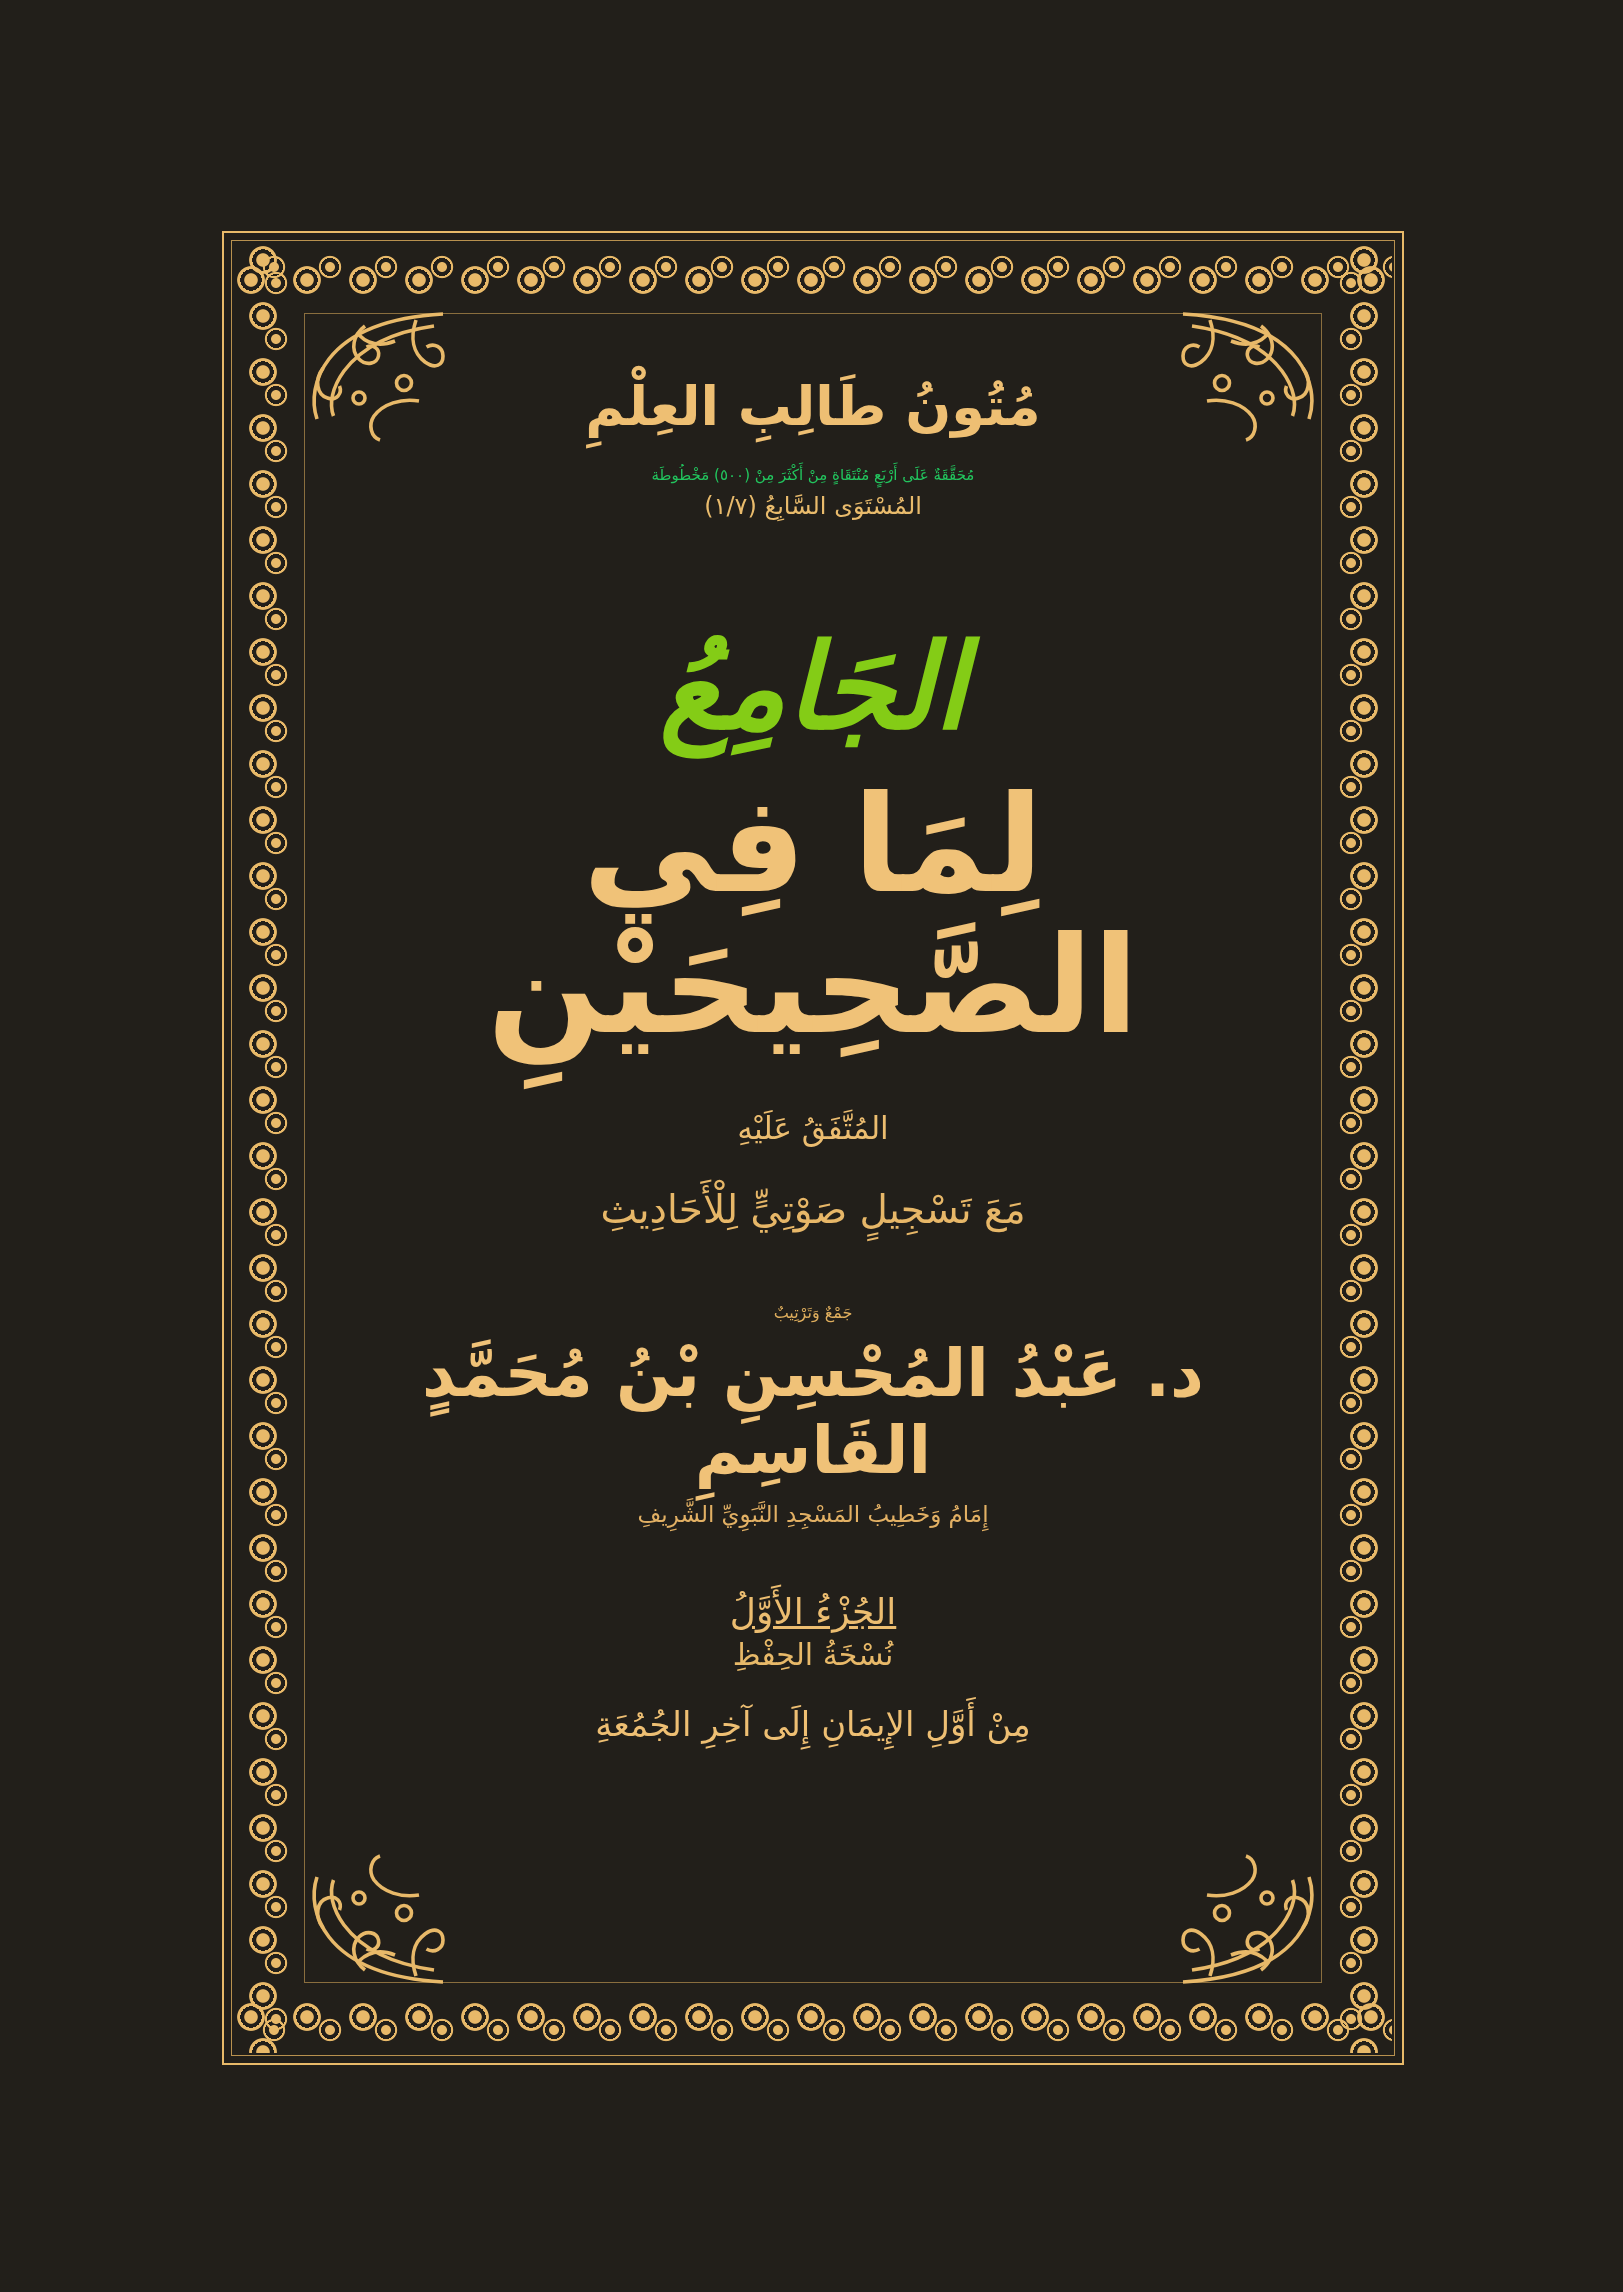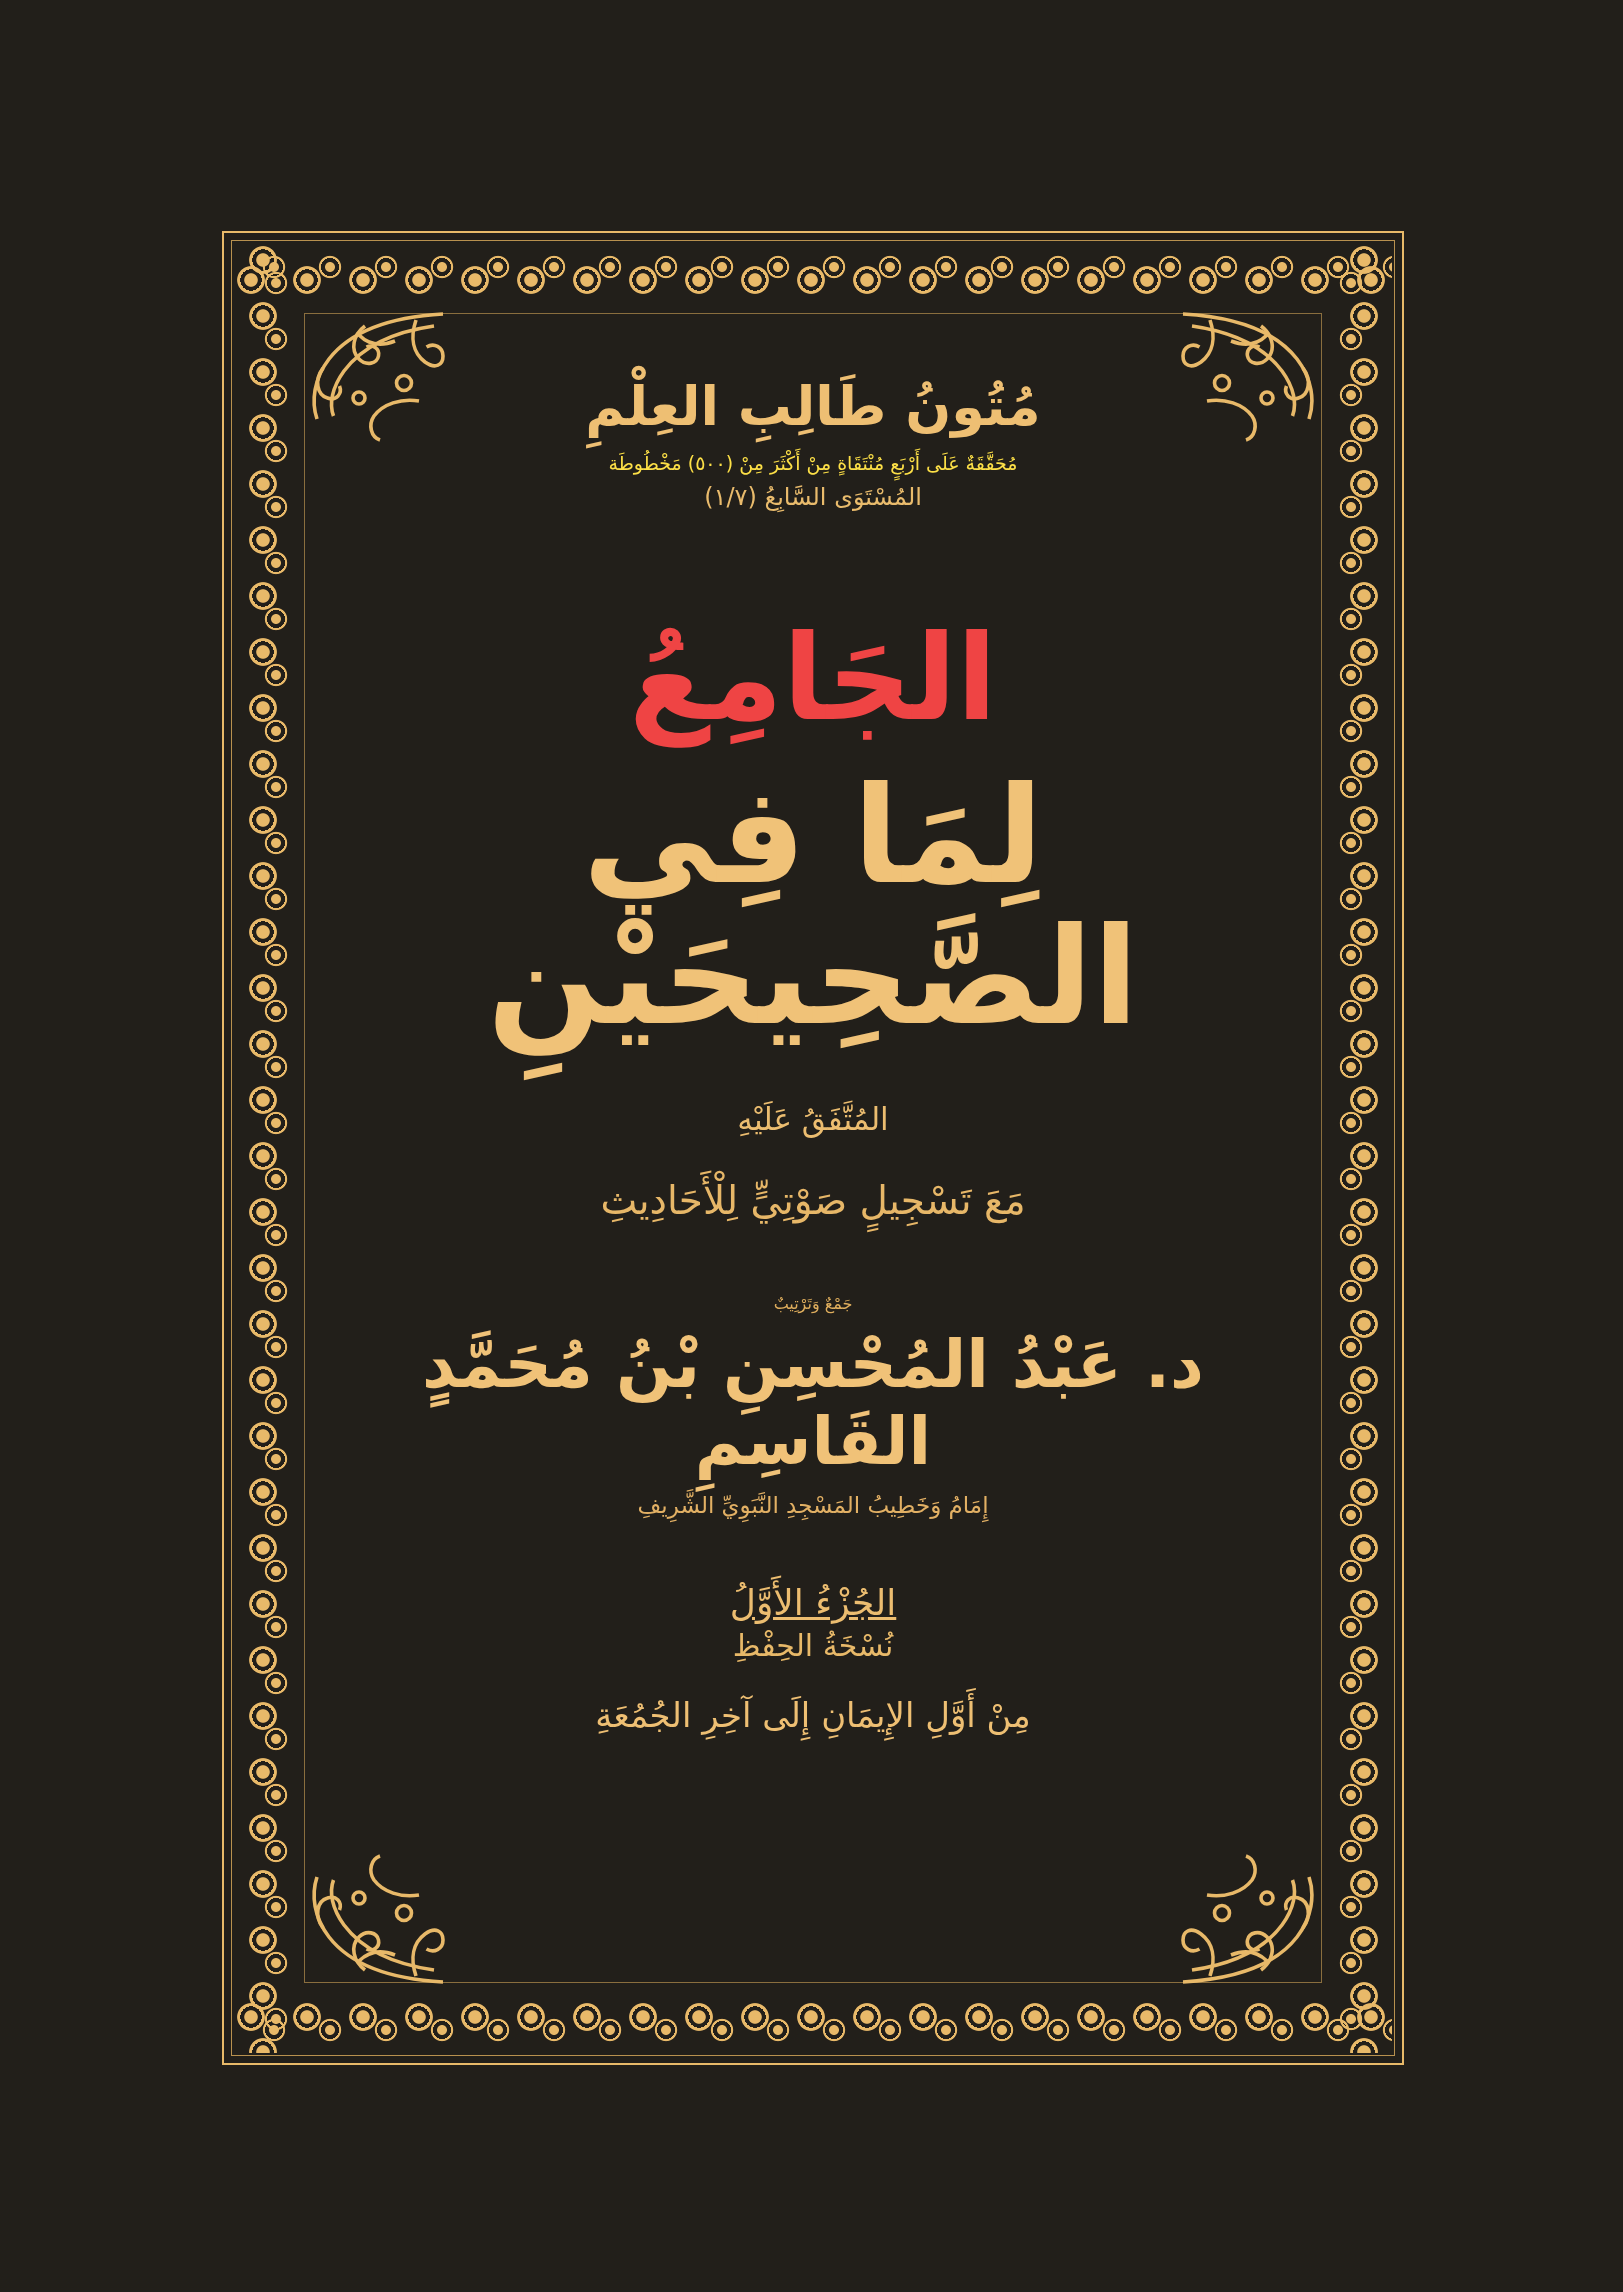--- a/index.html
+++ b/index.html
@@ -107,38 +107,39 @@
   .series-title {
     font-family: "DejaVu Sans", "Liberation Sans", sans-serif;
     font-size: 54px;
     font-weight: bold;
     letter-spacing: -1.8px;
     line-height: 1.15;
     margin-top: 48px;
     color: #eebf73;
   }
   .series-sub {
-    font-size: 19px;
-    margin-top: 11px;
-    color: #fde047;
+    font-size: 15px;
+    margin-top: 26px;
+    color: #22c55e;
     line-height: 1.5;
   }
   .series-level {
     font-size: 24px;
     margin-top: 5.4px;
     color: #e9bb6c;
   }
 
   .main-title {
     font-size: 118px;
     font-weight: bold;
     line-height: 1.05;
     margin-top: 106px;
-    color: #ef4444;
+    color: #84cc16;
     letter-spacing: -3.6px;
+    font-style: italic;
   }
   .main-title-2 {
     font-size: 134px;
     font-weight: bold;
     line-height: 1.05;
     margin-top: 25px;
     color: #f0c278;
     letter-spacing: -5.4px;
   }
 

